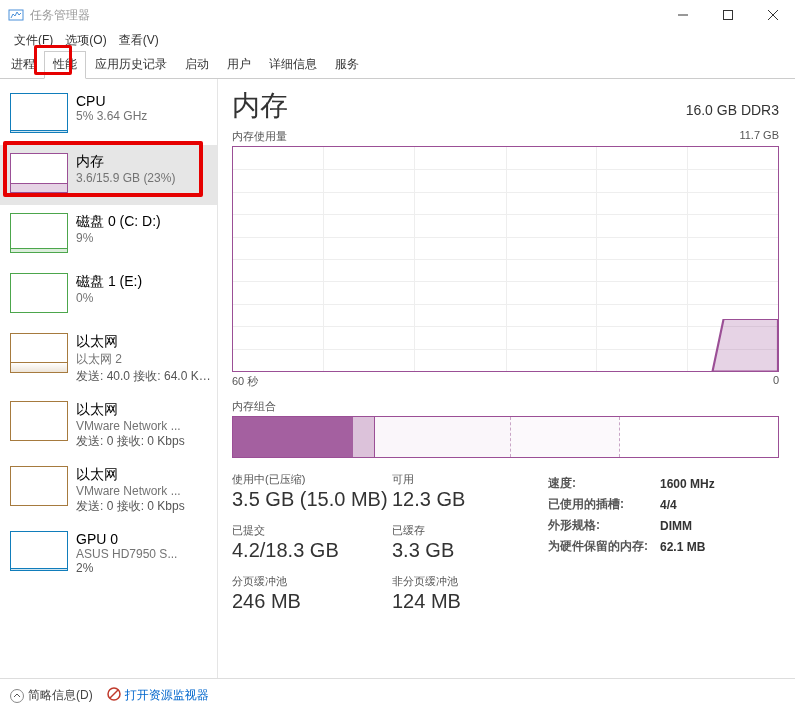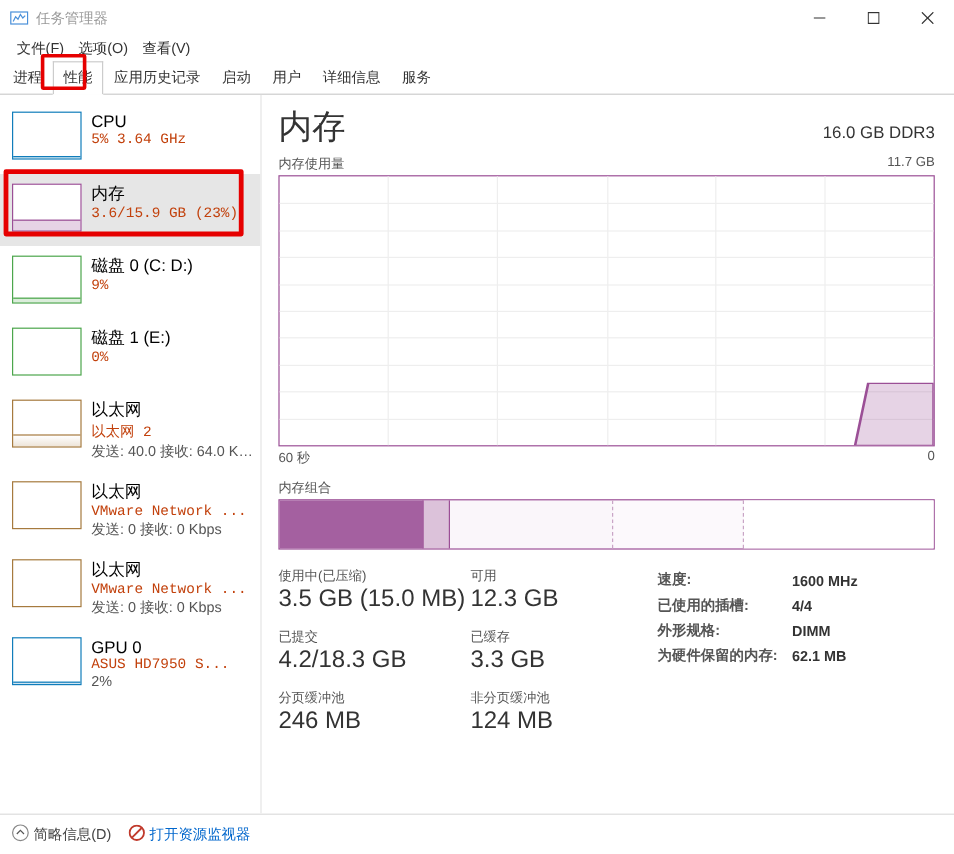--- a/index.html
+++ b/index.html
@@ -148,22 +148,22 @@
     flex: 1;
     overflow: hidden;
   }
   .sb-item .name {
     font-size: 14px;
     color: #000;
     white-space: nowrap; overflow: hidden; text-overflow: ellipsis;
   }
   .sb-item .sub {
     font-size: 12px;
-    color: #c2410c;
-    white-space: nowrap; overflow: hidden; text-overflow: ellipsis; font-family: Liberation Mono, monospace;
+    color: #737373;
+    white-space: nowrap; overflow: hidden; text-overflow: ellipsis;
   }
   .sb-item .sub2 {
     font-size: 12px;
     color: #555;
     white-space: nowrap; overflow: hidden; text-overflow: ellipsis;
   }
   .sb-item.selected {
     background: #e6e6e6;
   }
   .sb-highlight {
@@ -291,21 +291,21 @@
     height: 34px;
     border-top: 1px solid #ddd;
     display: flex;
     align-items: center;
     padding: 0 10px;
     gap: 14px;
     font-size: 12px;
   }
   .statusbar .sb-btn {
     display: flex;
-    align-items: flex-start;
+    align-items: center;
     gap: 4px;
     color: #444;
   }
   .statusbar .sb-link {
     color: #0066cc;
     display:flex; align-items:center; gap:4px;
   }
   .circ {
     width:14px; height:14px; border:1px solid #888; border-radius:50%;
     display:flex; align-items:center; justify-content:center;

